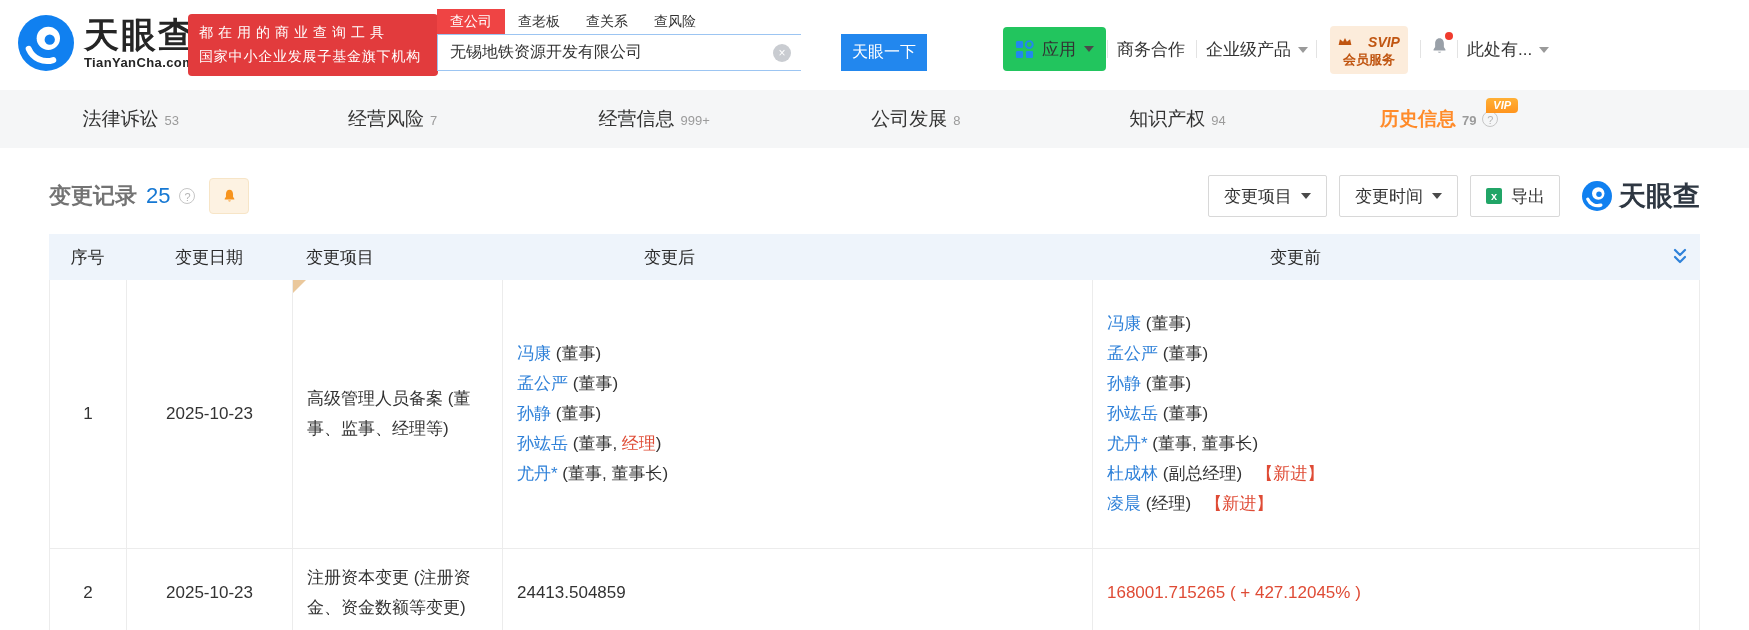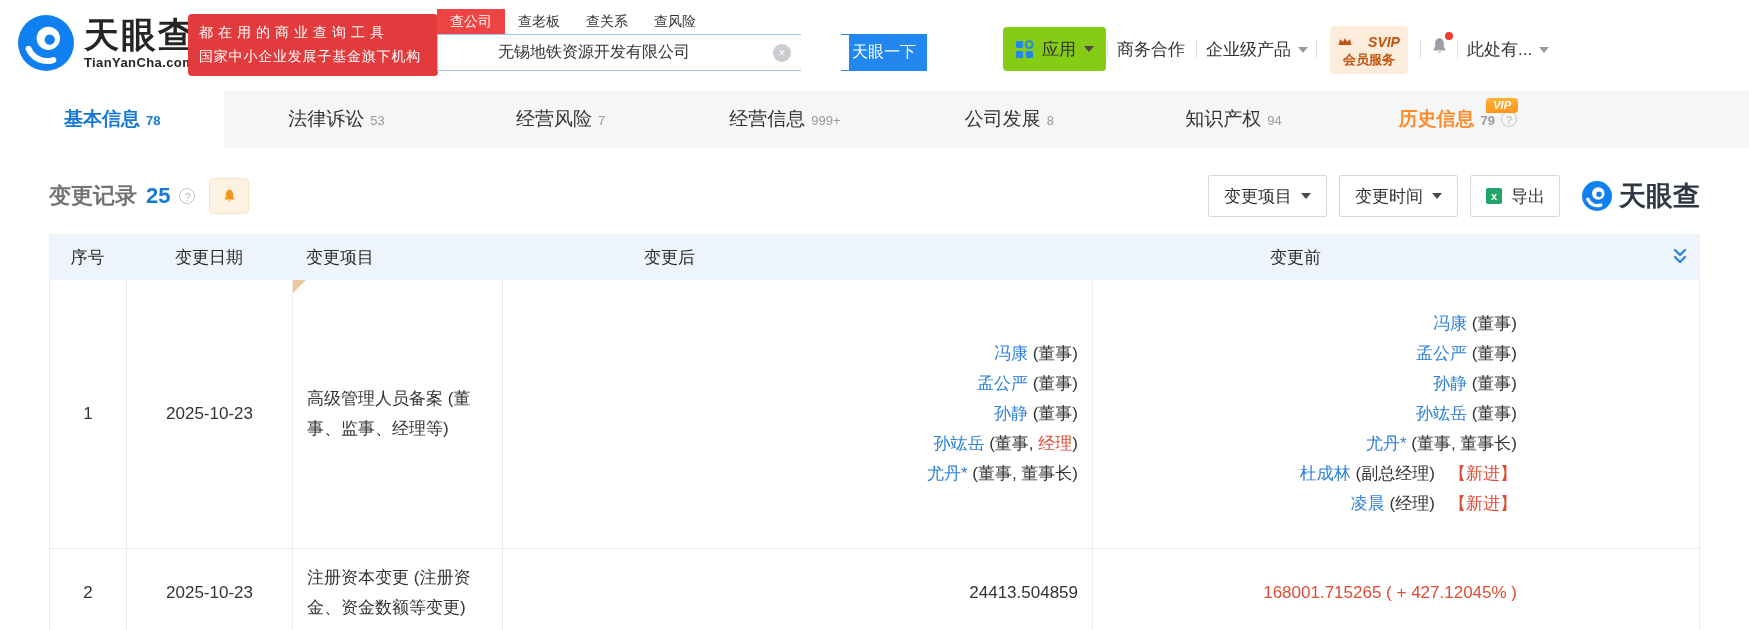--- a/index.html
+++ b/index.html
@@ -16,26 +16,26 @@
   .red-badge{position:absolute;left:188px;top:14px;width:250px;height:62px;background:#e23b3d;border-radius:4px;
     color:#fff;display:flex;flex-direction:column;justify-content:center;padding:0 11px;box-sizing:border-box;}
   .red-badge .l1{font-size:14px;letter-spacing:5px;white-space:nowrap;}
   .red-badge .l2{font-size:14px;letter-spacing:.8px;margin-top:6px;white-space:nowrap;}
   .search-area{position:absolute;left:437px;top:9px;}
   .search-tabs{display:flex;height:25px;}
   .search-tab{font-size:14px;color:#333;padding:0 13px;line-height:25px;cursor:pointer;}
   .search-tab.active{background:#ef4444;color:#fff;}
   .search-box{display:flex;width:490px;height:37px;}
   .input-wrap{flex:1;position:relative;border:1px solid #9cc5f2;border-right:none;box-sizing:border-box;background:#fff;}
-  .input-wrap input{border:none;outline:none;width:100%;height:100%;padding:0 38px 0 12px;font-size:16px;color:#333;box-sizing:border-box;font-family:Liberation Sans, sans-serif;margin-left:48px;}
+  .input-wrap input{border:none;outline:none;width:100%;height:100%;padding:0 38px 0 12px;font-size:16px;color:#333;box-sizing:border-box;font-family:Liberation Sans, sans-serif;}
   .clear-btn{position:absolute;right:10px;top:50%;transform:translateY(-50%);width:18px;height:18px;border-radius:50%;
     background:#c9ccd1;color:#fff;font-size:12px;line-height:18px;text-align:center;cursor:pointer;}
   .search-btn{width:86px;background:#2287ee;color:#fff;font-size:16px;border:none;cursor:pointer;font-family:inherit;margin-left:40px;}
   .hdr-divider{position:absolute;top:40px;width:1px;height:18px;background:#e3e3e3;}
-  .apps-chip{position:absolute;left:1003px;top:27px;height:44px;background:#84cc16;border-radius:4px;
+  .apps-chip{position:absolute;left:1003px;top:27px;height:44px;background:#22c55e;border-radius:4px;
     display:flex;align-items:center;gap:8px;padding:0 12px;font-size:17px;cursor:pointer;}
   .caret{width:0;height:0;border-left:5px solid transparent;border-right:5px solid transparent;border-top:6px solid #4a4a4a;display:inline-block;}
   .caret.gray{border-top-color:#9a9a9a;}
   .menu-item{position:absolute;top:38px;font-size:17px;color:#333;cursor:pointer;display:flex;align-items:center;gap:7px;white-space:nowrap;}
   .svip-badge{position:absolute;left:1330px;top:26px;width:78px;height:48px;background:#fcecdb;border-radius:4px;
     display:flex;flex-direction:column;align-items:center;justify-content:center;cursor:pointer;}
   .svip-badge .s1{display:flex;align-items:center;gap:16px;font-size:14px;font-weight:bold;font-style:italic;color:#c05511;line-height:1;}
   .svip-badge .s2{font-size:13px;font-weight:bold;color:#c05511;margin-top:4px;line-height:1;}
   .bell-wrap{position:absolute;left:1429px;top:35px;cursor:pointer;}
   .red-dot{position:absolute;right:-3px;top:-3px;width:8px;height:8px;border-radius:50%;background:#f03b2e;}
@@ -48,21 +48,21 @@
   .page-tab.active .count{color:#1678d3;}
   .page-tab.vip{color:#ff8b2a;font-weight:bold;}
   .vip-badge{position:absolute;top:8px;right:52px;background:linear-gradient(#ffb036,#ff941d);color:#fff;
     font-size:11px;font-weight:bold;font-style:italic;padding:1px 7px 2px;border-radius:4px 4px 4px 0;line-height:1.1;text-align:right;}
   .help-ring{width:16px;height:16px;border-radius:50%;border:1px solid #c6c6c6;color:#b5b5b5;font-size:11px;line-height:16px;
     text-align:center;font-weight:normal;box-sizing:border-box;display:inline-block;}
   
   .main{padding:0 49px;background:#fff;}
   .section-head{margin-top:26px;height:44px;display:flex;align-items:center;}
   .sec-title{font-size:22px;font-weight:bold;color:#737373;}
-  .sec-count{font-size:22px;font-weight:bold;color:#1678d3;margin-left:9px;}
+  .sec-count{font-size:22px;font-weight:normal;color:#1678d3;margin-left:9px;}
   .sec-help{margin-left:9px;}
   .bell-btn{margin-left:14px;width:38px;height:34px;background:#fdf2e2;border:1px solid #f7e5c7;border-radius:4px;
     display:flex;align-items:center;justify-content:center;cursor:pointer;}
   .head-right{margin-left:auto;display:flex;align-items:center;gap:12px;}
   .drop-btn{height:42px;padding:0 15px;border:1px solid #d8d8d8;border-radius:2px;background:#fff;font-size:17px;color:#333;
     display:flex;align-items:center;gap:9px;cursor:pointer;font-family:inherit;}
   .export-btn{height:42px;padding:0 14px;border:1px solid #d8d8d8;border-radius:2px;background:#fff;font-size:17px;color:#333;
     display:flex;align-items:center;gap:8px;cursor:pointer;font-family:inherit;}
   .watermark{display:flex;align-items:center;gap:7px;margin-left:10px;font-size:27px;font-weight:bold;color:#2e3742;}
   
@@ -77,21 +77,21 @@
   .chevron{position:absolute;right:11px;top:50%;transform:translateY(-50%);cursor:pointer;line-height:0;}
   .t-body{border:1px solid #ececec;border-top:none;box-sizing:border-box;}
   .t-row{border-bottom:1px solid #ececec;}
   .t-row.r1{min-height:268px;}
   .t-row.r2{min-height:75px;}
   .td{border-right:1px solid #ececec;box-sizing:border-box;display:flex;flex-direction:column;justify-content:center;
     font-size:17px;color:#333;padding:14px;}
   .td:last-child{border-right:none;}
   .td.c{align-items:center;text-align:center;}
   .td.item{line-height:30px;padding:14px 18px 14px 14px;position:relative;}
-  .td.lines-cell{padding:14px 14px 14px 14px;align-items:flex-end;}
+  .td.lines-cell{padding:14px 14px 14px 14px;}
   .corner{position:absolute;top:0;left:0;width:0;height:0;border-top:13px solid #eac89c;border-right:13px solid transparent;}
   .line{white-space:pre-wrap;font-size:17px;line-height:30px;}
   .seg-link{color:#3082d9;cursor:pointer;}
   .seg-plain{color:#333;}
   .seg-red{color:#df4b35;}
 </style>
 </head>
 <body>
 
 <div class="topbar">
@@ -174,24 +174,20 @@
   </div>
   <div class="hdr-divider" style="left:1457px;"></div>
   <div class="menu-item" style="left:1467px;">
     <span>此处有...</span>
     <span class="caret gray"></span>
   </div>
 </div>
 
 <div class="tabbar">
   <div class="page-tabs">
-    <div class="page-tab active">
-      <span>基本信息</span>
-      <span class="count">78</span>
-    </div>
     <div class="page-tab">
       <span>法律诉讼</span>
       <span class="count">53</span>
     </div>
     <div class="page-tab">
       <span>经营风险</span>
       <span class="count">7</span>
     </div>
     <div class="page-tab">
       <span>经营信息</span>

